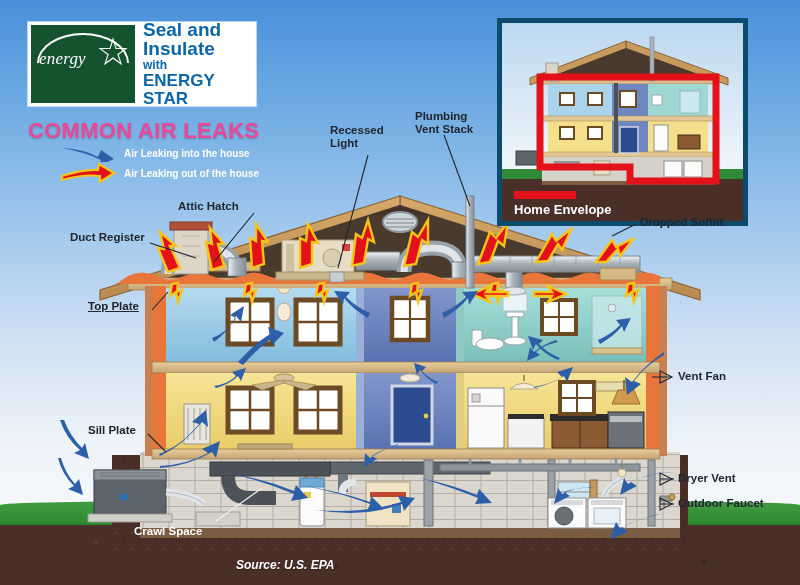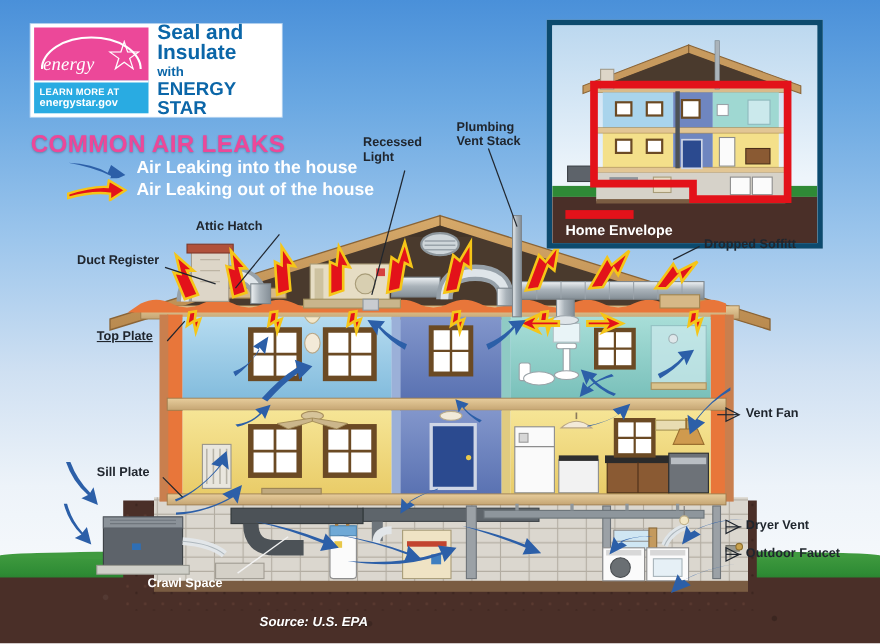--- a/index.html
+++ b/index.html
@@ -34,21 +34,21 @@
   }
 
   
   .logo {
     position:absolute; left:28px; top:22px; width:228px; height:84px;
     background:#fff; border:3px solid #fff; display:flex;
     box-shadow:0 0 0 1px rgba(255,255,255,.6);
   }
   .logo-left { width:104px; background:#fff; position:relative; display:flex; flex-direction:column; }
   .logo-mark {
-    flex:1; background:#ec4899; position:relative; overflow:hidden;
+    flex:1; background:#14532d; position:relative; overflow:hidden;
   }
   .logo-mark .swoosh{
     position:absolute; left:6px; top:8px; width:92px; height:30px;
     border:2px solid #fff; border-bottom:none; border-radius:50% 50% 0 0/100% 100% 0 0;
   }
   .logo-mark .energy-word{
     position:absolute; left:8px; top:24px; color:#fff;
     font-family:"Liberation Serif", serif; font-style:italic;
     font-size:17px; letter-spacing:.2px;
   }
@@ -73,21 +73,21 @@
 
   
   .legend-title{
     position:absolute; left:28px; top:118px;
     color:#ec4899; font-size:22px; font-weight:bold; letter-spacing:.3px;
     text-shadow:0 1px 2px rgba(0,0,0,.25);
   }
   .legend-row{ position:absolute; left:60px; display:flex; align-items:center; gap:8px; }
   .legend-row.r1{ top:144px; }
   .legend-row.r2{ top:163px; }
-  .legend-row .txt{ color:#fff; font-size:16px; font-weight:bold; }
+  .legend-row .txt{ color:#fff; font-size:10px; font-weight:bold; }
 
   
   .label{
     position:absolute; color:#20262e; font-size:11.5px; font-weight:bold;
     line-height:13px; white-space:pre-line;
   }
 
   
   .inset{
     position:absolute; left:497px; top:18px; width:251px; height:208px;
@@ -447,24 +447,20 @@
       <path d="M672 512 q-30 4 -52 16 l-4 -6 l-6 17 l18 -7 l-6 -5 q22 -11 50 -15 z"></path>
     </g>
   </svg>
 
   <div class="logo">
     <div class="logo-left">
       <div class="logo-mark">
         <div class="swoosh"></div>
         <div class="energy-word">energy</div>
         <div class="logo-star">☆</div>
-      </div>
-      <div class="logo-learn">
-        <div class="l1">LEARN MORE AT</div>
-        <div class="l2">energystar.gov</div>
       </div>
     </div>
     <div class="logo-right">
       <div class="t1">Seal and</div>
       <div class="t2">Insulate</div>
       <div class="t3">with</div>
       <div class="t4">ENERGY STAR</div>
     </div>
   </div>
 

